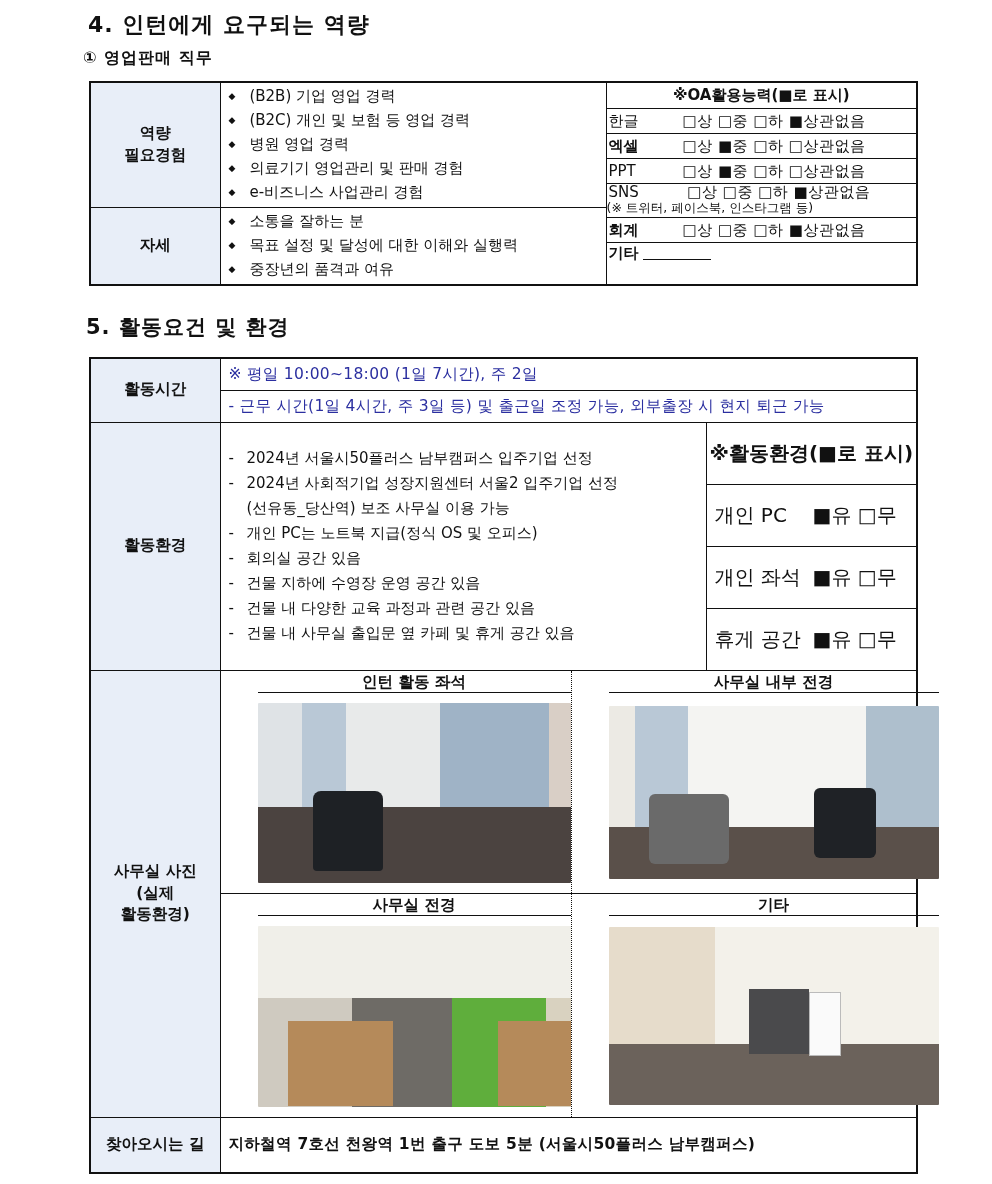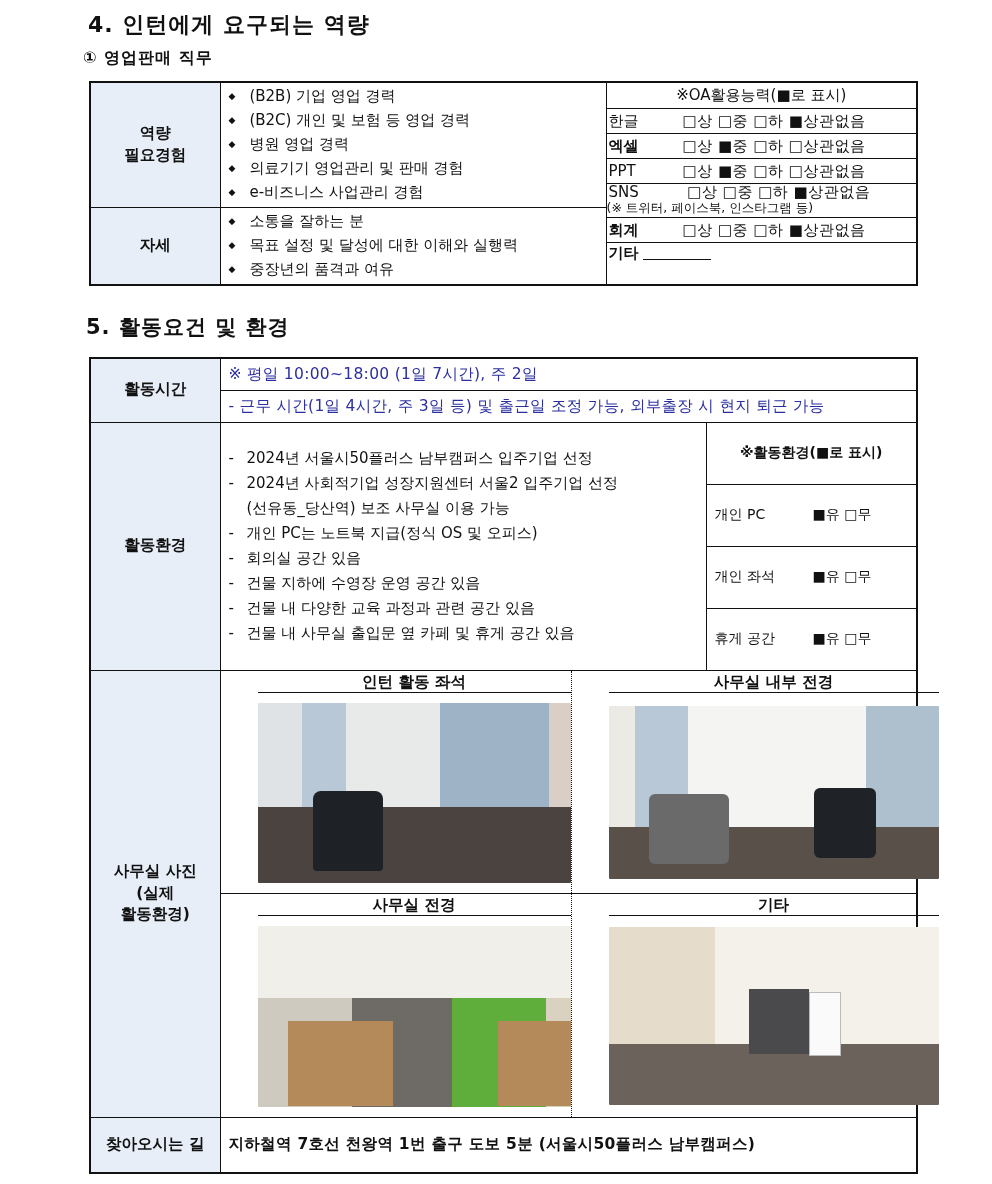--- a/index.html
+++ b/index.html
@@ -17,39 +17,39 @@
   
   #t4 { left: 89px; top: 81px; width: 829px; border: 2px solid #111; }
   .bullets { list-style: none; padding: 2px 0 2px 8px; }
   .bullets li { line-height: 22px; font-size: 15px; white-space: nowrap; }
   .bullets li::before { content: "\25C6"; font-size: 9px; margin-right: 14px; position: relative; top: -2px; }
 
   .oa { padding: 0; vertical-align: top; }
   .oa-grid { display: flex; flex-direction: column; }
   .oa-row { border-bottom: 1px solid #111; height: 25px; display: flex; align-items: center; padding-left: 2px; font-size: 15px; white-space: nowrap; }
   .oa-row:last-child { border-bottom: none; }
-  .oa-title { justify-content: center; padding-left: 0; font-weight: normal; height: 26px; }
+  .oa-title { justify-content: center; padding-left: 0; font-weight: bold; height: 26px; }
   .oa-label { width: 74px; display: inline-block; }
   .oa-label.b { font-weight: bold; }
   .oa-opts { letter-spacing: 0.5px; }
   .oa-sns { height: 34px; flex-direction: column; align-items: flex-start; line-height: 16px; }
   .oa-sns .note { font-size: 12.5px; margin-left: -2px; }
   .blank-line { display: inline-block; width: 68px; border-bottom: 1.5px solid #111; height: 14px; margin-left: 4px; }
 
   
   #t5 { left: 89px; top: 357px; width: 829px; border: 2px solid #111; }
   .blue { color: #2b2fa0; padding-left: 8px; font-size: 15.5px; white-space: nowrap; letter-spacing: 0.3px; }
   .dash { list-style: none; padding: 0 0 0 8px; }
   .dash li { line-height: 25px; font-size: 15px; white-space: nowrap; }
   .dash li .d { display: inline-block; width: 18px; }
   .dash li .indent { display: inline-block; width: 18px; }
 
   .env { padding: 0; }
   .env-grid { display: flex; flex-direction: column; height: 100%; }
-  .env-row { flex: 1; display: flex; align-items: center; border-bottom: 1px solid #111; padding-left: 8px; font-size: 14px; white-space: nowrap; }
+  .env-row { flex: 1; display: flex; align-items: center; border-bottom: 1px solid #111; padding-left: 8px; font-size: 20px; white-space: nowrap; }
   .env-row:last-child { border-bottom: none; }
   .env-title { justify-content: center; padding-left: 0; font-weight: bold; }
   .env-label { width: 98px; display: inline-block; }
 
   .photos { padding: 0; }
   .pgrid { display: grid; grid-template-columns: 351px 1fr; }
   .pcap { text-align: center; font-weight: bold; font-size: 15.5px; height: 22px; line-height: 22px; border-bottom: 1px solid #111; }
   .pcell { position: relative; padding-left: 37px; }
   .pcell.left { border-right: 1px dotted #111; }
   .pimgwrap { height: 200px; display: flex; align-items: center; justify-content: center; }

